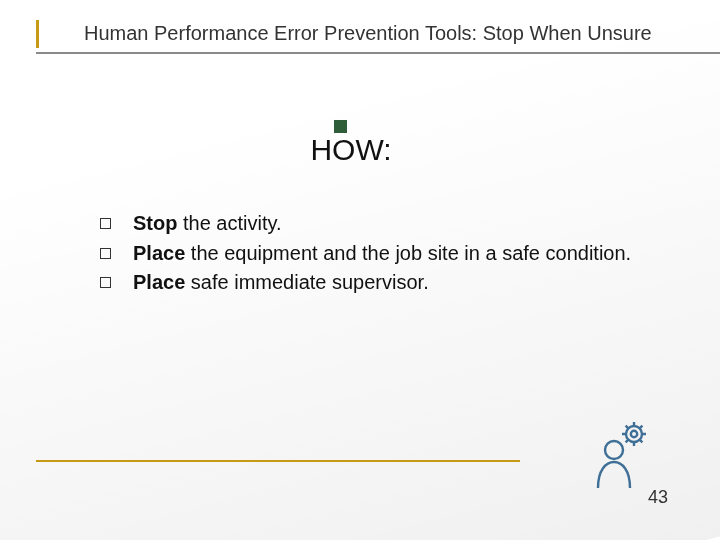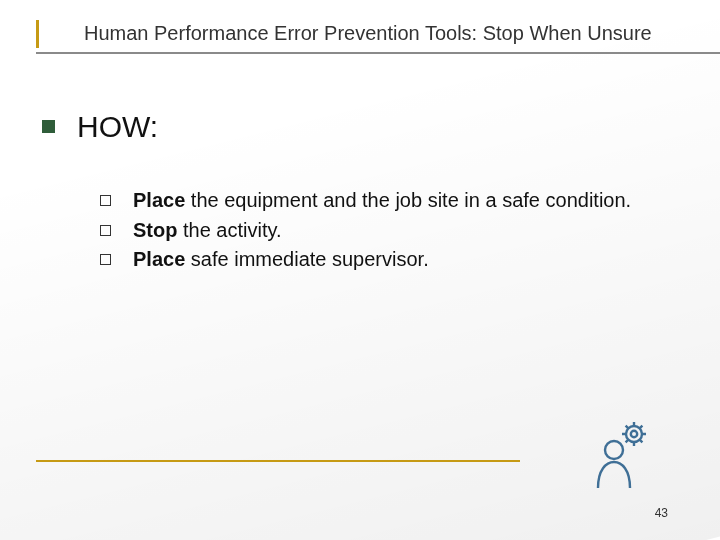--- a/index.html
+++ b/index.html
@@ -57,21 +57,22 @@
   
   .body {
     position: absolute;
     top: 110px;
     left: 42px;
     right: 60px;
   }
 
   .lvl1 {
     display: flex;
-    align-items: flex-start;
+    align-items: center;
+    flex-direction: column;
   }
   .sq-bullet {
     width: 13px;
     height: 13px;
     background: #2f5d3a;
     margin-top: 10px;
     margin-right: 22px;
     flex: none;
   }
   .lvl1-text {
@@ -109,22 +110,22 @@
     right: 200px;
     bottom: 78px;
     height: 0;
     border-top: 2px solid #c69a14;
   }
 
   
   .pnum {
     position: absolute;
     right: 52px;
-    bottom: 20px;
-    font-size: 12px;
+    bottom: 32px;
+    font-size: 18px;
     color: #333;
   }
 
   
   .icon-wrap {
     position: absolute;
     right: 62px;
     bottom: 50px;
     width: 68px;
     height: 72px;
@@ -145,28 +146,28 @@
   <div class="lvl1">
     <div class="sq-bullet"></div>
     <div class="lvl1-text">HOW:</div>
   </div>
 
   <div class="lvl2-list">
 
     <div class="lvl2">
       <div class="open-sq"></div>
       <div class="txt">
-        <span class="b">Place</span><span> the equipment and the job site in a safe condition.</span>
+        <span class="b">Stop</span><span> the activity.</span>
       </div>
     </div>
 
     <div class="lvl2">
       <div class="open-sq"></div>
       <div class="txt">
-        <span class="b">Stop</span><span> the activity.</span>
+        <span class="b">Place</span><span> the equipment and the job site in a safe condition.</span>
       </div>
     </div>
 
     <div class="lvl2">
       <div class="open-sq"></div>
       <div class="txt">
         <span class="b">Place</span><span> safe immediate supervisor.</span>
       </div>
     </div>
 

